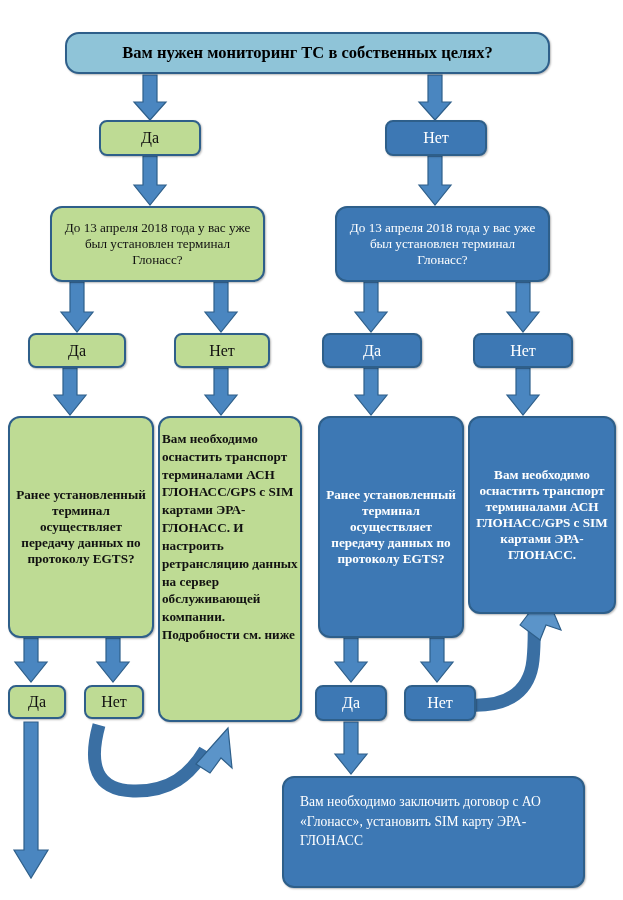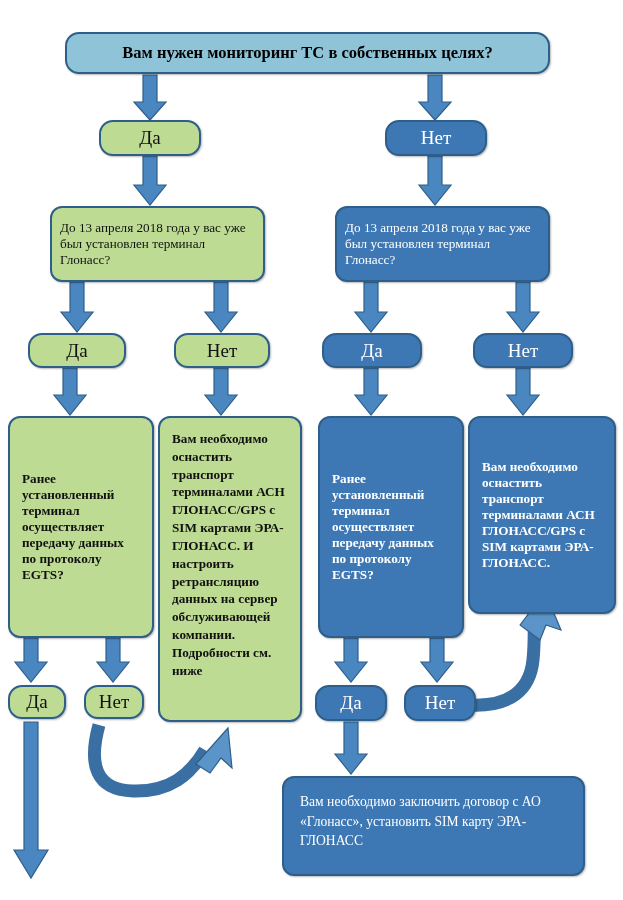--- a/index.html
+++ b/index.html
@@ -18,21 +18,21 @@
     background: #ffffff;
   }
   .node {
     position: absolute;
     box-sizing: border-box;
     border: 2px solid #2E5F8A;
     border-radius: 12px;
     display: flex;
     align-items: center;
     justify-content: center;
-    text-align: left;
+    text-align: center;
     line-height: 1.22;
     box-shadow: 1px 1px 2px rgba(0,0,0,0.28);
     z-index: 3;
   }
   .green {
     background: #BEDB94;
     color: #111111;
   }
   .blue {
     background: #3D78B4;
@@ -40,25 +40,25 @@
   }
   .title-node {
     border-radius: 14px;
     font-weight: bold;
     font-size: 16.5px;
     background: #8FC4D8;
     color: #000000;
     border: 2px solid #2E5F8A;
   }
   .small-label {
-    font-size: 19px;
-    border-radius: 14px;
+    font-size: 16px;
+    border-radius: 8px;
   }
   .qbox { font-size: 13.2px; padding: 0 8px; }
-  .bigbox { font-size: 13.2px; padding: 8px 12px; }
+  .bigbox { font-size: 13.2px; padding: 8px 2px; }
   .leftalign {
     text-align: left;
     justify-content: flex-start;
     font-weight: bold;
     align-items: flex-start;
     padding-top: 12px;
     line-height: 1.35;
   }
   .centerbold { font-weight: bold; }
   .wide-left {
@@ -230,17 +230,17 @@
   <div class="node green small-label" style="left:84px; top:685px; width:60px; height:34px;">
     <span>Нет</span>
   </div>
   <div class="node blue small-label" style="left:315px; top:685px; width:72px; height:36px;">
     <span>Да</span>
   </div>
   <div class="node blue small-label" style="left:404px; top:685px; width:72px; height:36px;">
     <span>Нет</span>
   </div>
 
-  <div class="node blue wide-left" style="left:282px; top:776px; width:303px; height:100px;">
+  <div class="node blue wide-left" style="left:282px; top:776px; width:303px; height:112px;">
     <span>Вам необходимо заключить договор с АО «Глонасс», установить SIM карту ЭРА-ГЛОНАСС</span>
   </div>
 
 </div>
 
 </body></html>

